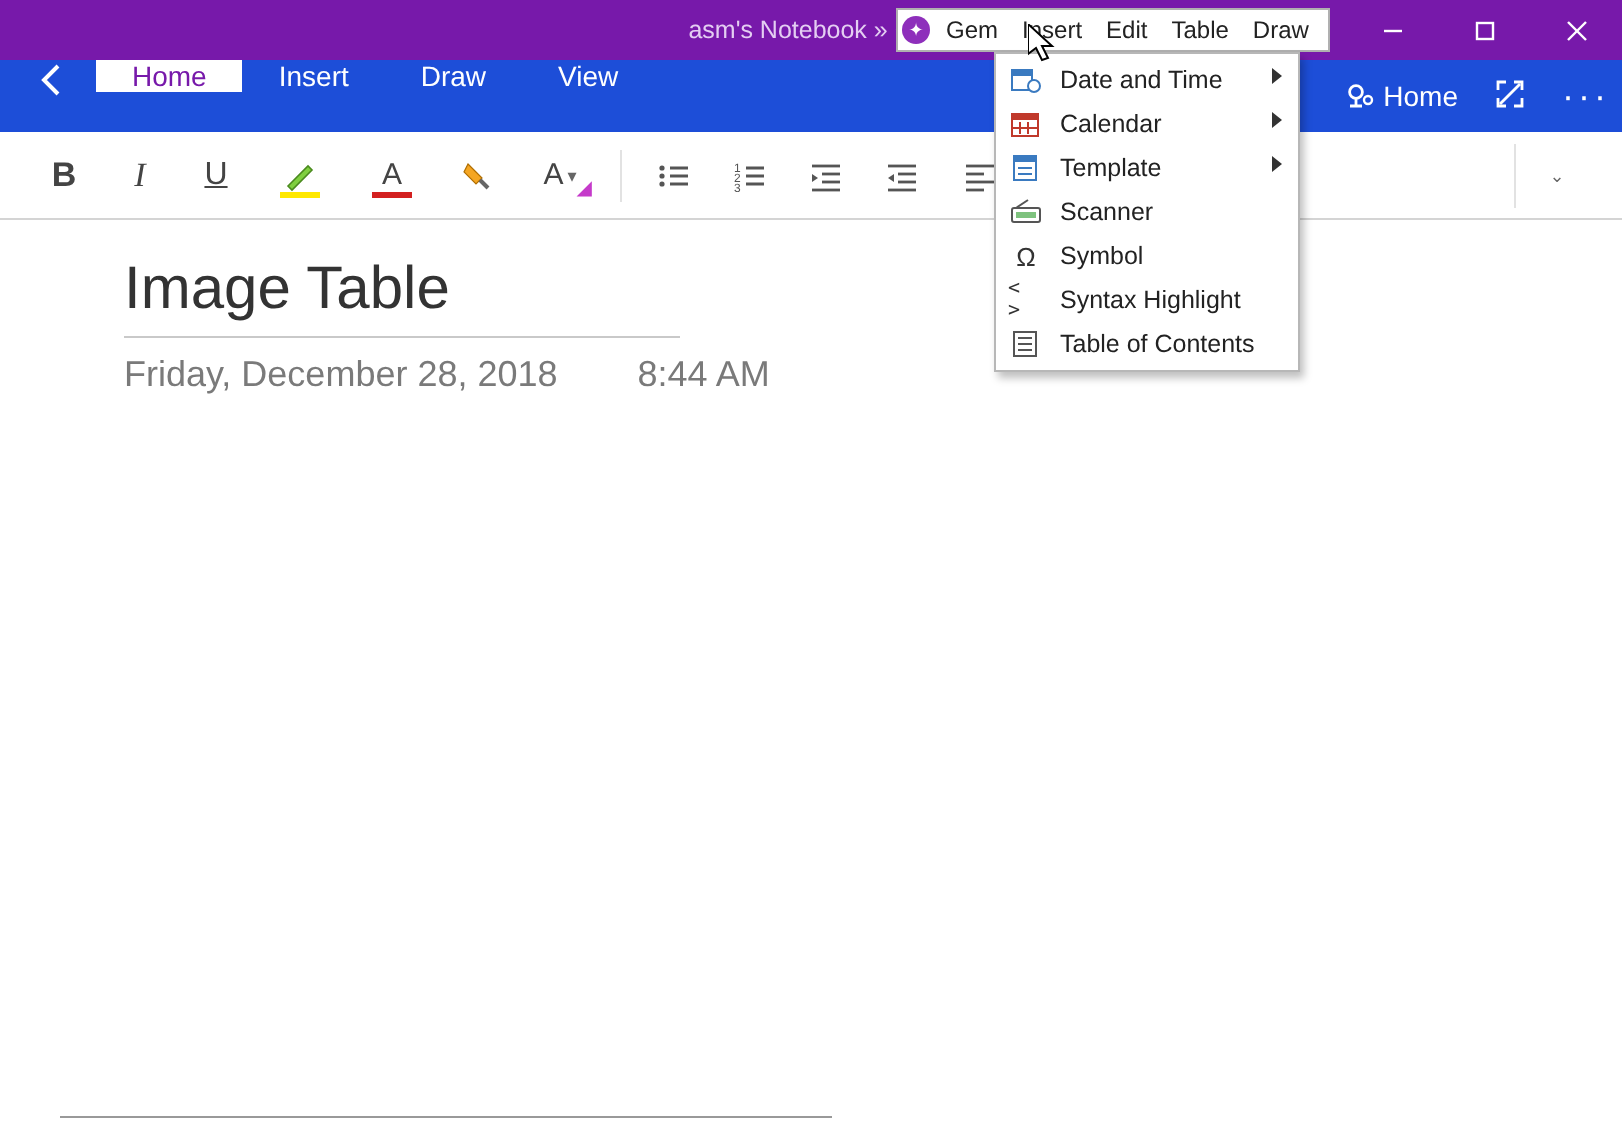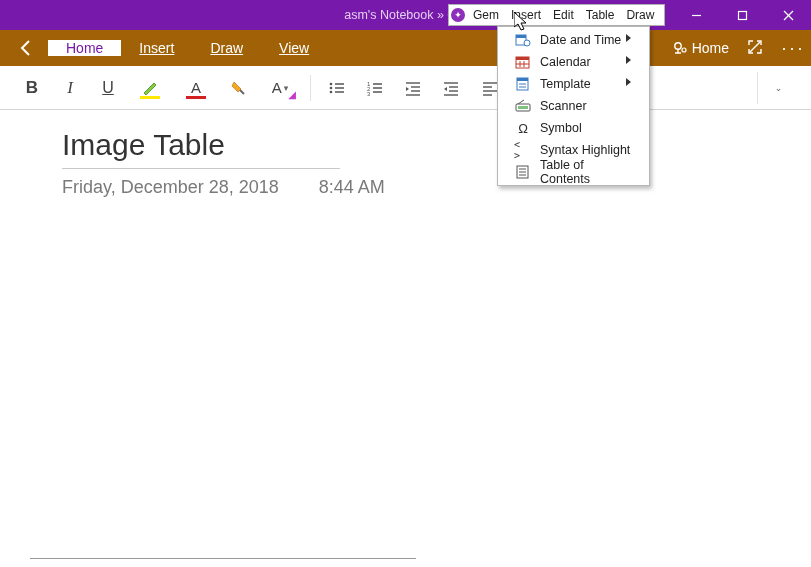--- a/index.html
+++ b/index.html
@@ -46,28 +46,27 @@
     width: 14px; height: 14px; border-radius: 50%;
     background: #8e2fbb;
     display: inline-flex; align-items: center; justify-content: center;
     color: #fff; font-size: 9px; margin-right: 2px;
   }
   .gem-item { padding: 1px 6px; cursor: default; }
 
   
   .tabrow {
     height: 36px;
-    background: #a16207;
+    background: #1d4ed8;
     display: flex;
-    align-items: center;
+    align-items: flex-start;
     color: #fff;
     font-size: 14px;
     padding-left: 4px;
     position: relative;
-    text-decoration: underline;
   }
   .back-btn { width: 44px; display: flex; align-items: center; justify-content: center; }
   .tab { padding: 0 18px; display: flex; align-items: center; cursor: default; }
   .tab.active { background: #fff; color: #7719aa; }
   .tabrow-right {
     position: absolute; right: 6px; top: 0; height: 36px;
     display: flex; align-items: center; gap: 18px; color: #fff;
   }
   .share { display: flex; align-items: center; gap: 4px; font-size: 14px;}
   .dots { font-size: 18px; letter-spacing: 2px; }
@@ -124,21 +123,21 @@
   .menu {
     position: absolute;
     top: 26px; left: 497px;
     width: 153px;
     background: #fff;
     border: 1px solid #b7b7b7;
     box-shadow: 2px 3px 4px rgba(0,0,0,0.25);
     font-size: 12.5px;
     color: #222;
     z-index: 60;
-    padding: 2px 12px;
+    padding: 2px 2px;
   }
   .menu-item {
     display: flex; align-items: center;
     height: 22px;
     padding: 0 4px 0 4px;
     gap: 8px;
     position: relative;
   }
   .menu-icon {
     width: 18px; height: 16px;

